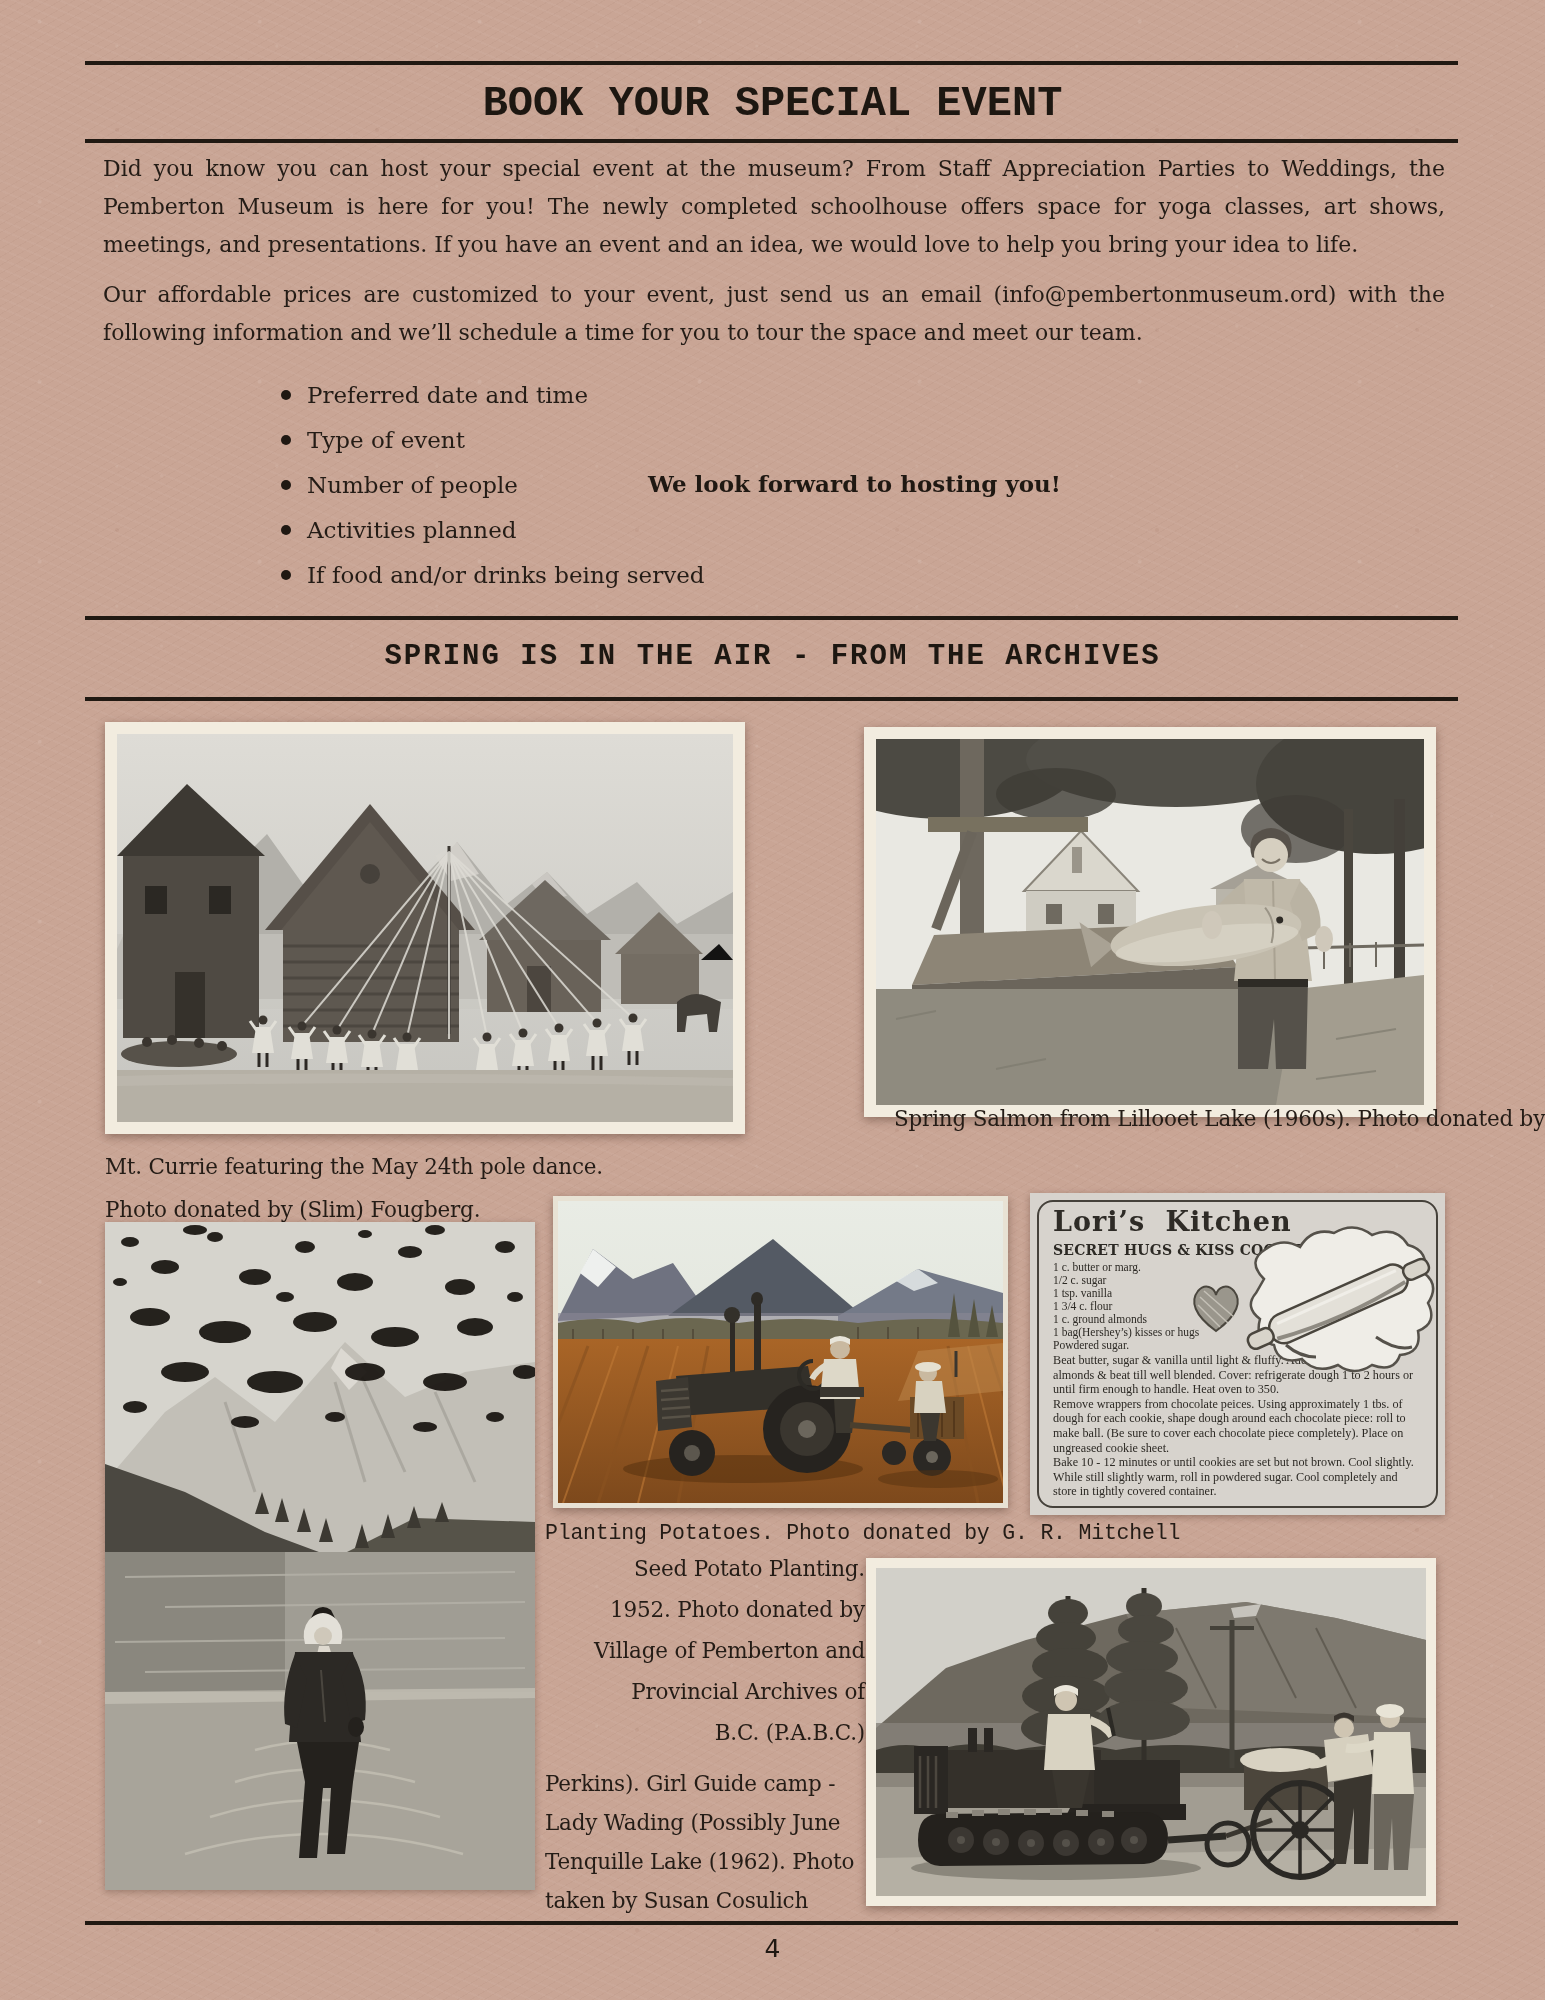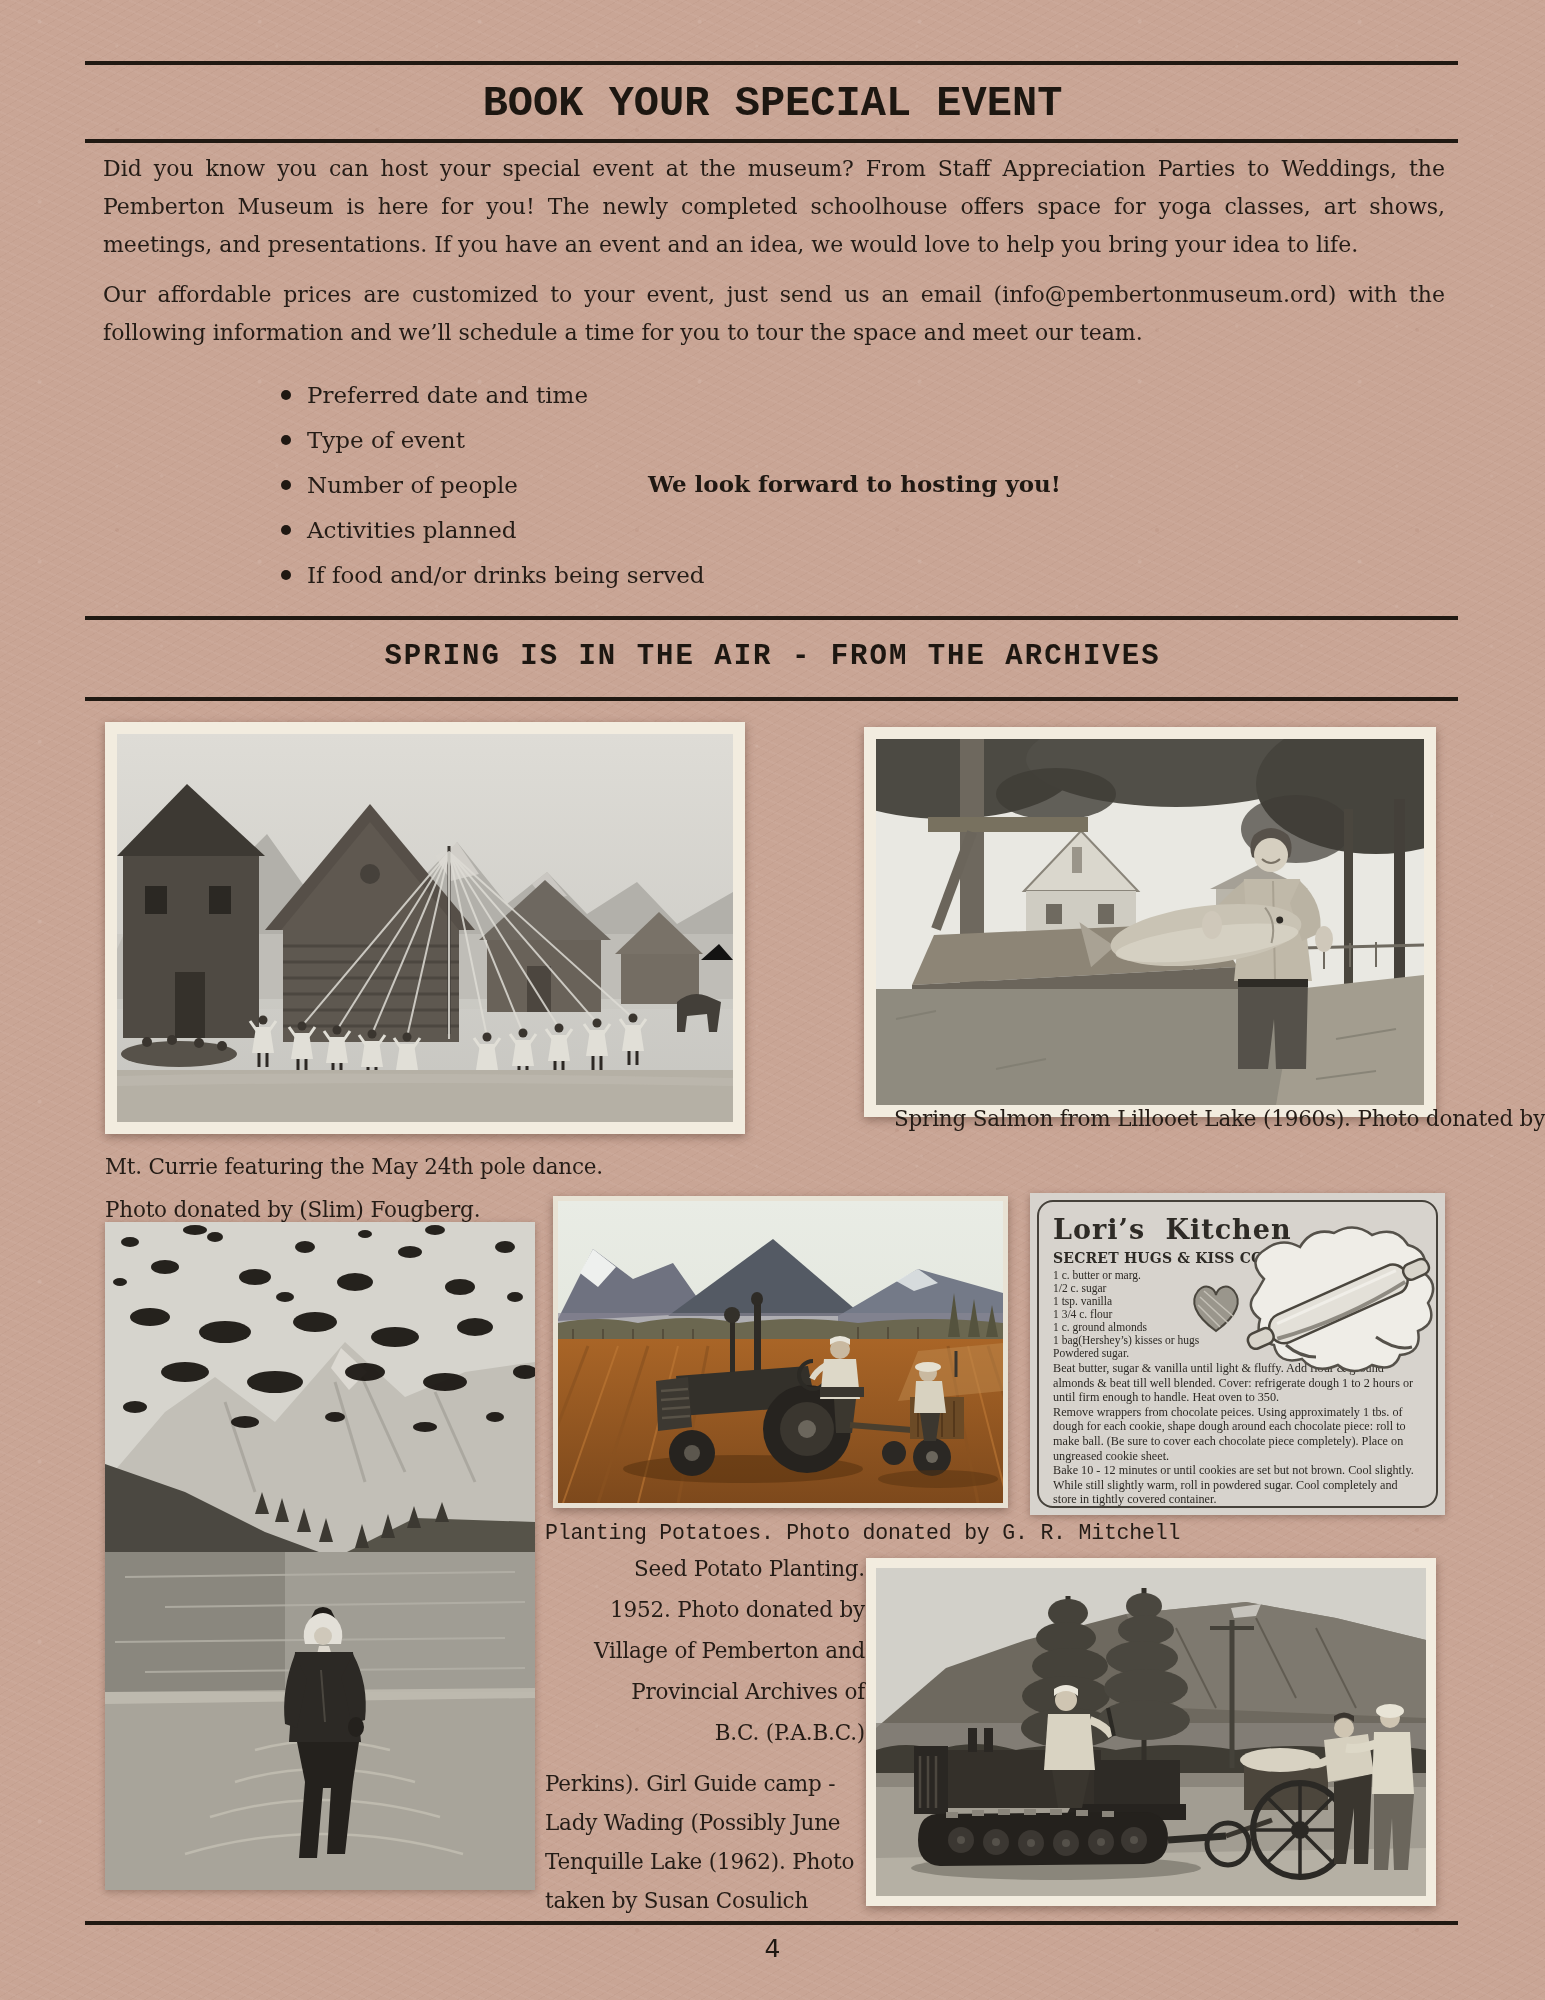--- a/index.html
+++ b/index.html
@@ -37,21 +37,21 @@
   .photo svg{display:block;width:100%;height:100%;}
   .caption{position:absolute;font-size:21.5px;line-height:43px;letter-spacing:-0.2px;color:#241c16;}
   .caption .cl{white-space:nowrap;}
   #cap-planting{line-height:34px;font-family:Liberation Mono, monospace;}
   #cap-seed{text-align:right;line-height:41px;}
   #cap-lady{line-height:39px;}
   
   #recipe{position:absolute;left:1030px;top:1193px;width:415px;height:322px;background:#d7d3cd;
     box-shadow:0 2px 7px rgba(50,25,15,.32);}
   #recipe-inner{position:absolute;left:7px;top:7px;right:7px;bottom:7px;border:2.5px solid #45413a;
-    border-radius:16px;padding:12px 12px 4px 14px;box-sizing:border-box;
+    border-radius:16px;padding:4px 12px 4px 14px;box-sizing:border-box;
     font-family:"Liberation Serif",serif;color:#2c2924;}
   #recipe-title{font-family:"DejaVu Serif",serif;font-weight:bold;font-size:27px;letter-spacing:1px;
     word-spacing:10px;color:#2e2b26;}
   #recipe-name{font-family:"DejaVu Serif",serif;font-weight:bold;font-size:14px;letter-spacing:.2px;margin-top:5px;}
   #recipe-ingredients{font-size:11.5px;line-height:13px;margin-top:3px;width:180px;}
   #recipe-steps{font-size:12.2px;line-height:14.6px;margin-top:1px;}
   #recipe-art{position:absolute;right:4px;top:26px;width:215px;height:158px;}
   #recipe-heart{position:absolute;left:158px;top:86px;width:56px;height:58px;}
   .pagenum{position:absolute;left:0;width:100%;top:1934px;text-align:center;
     font-family:"DejaVu Sans",sans-serif;font-size:25px;color:#1f1812;}

